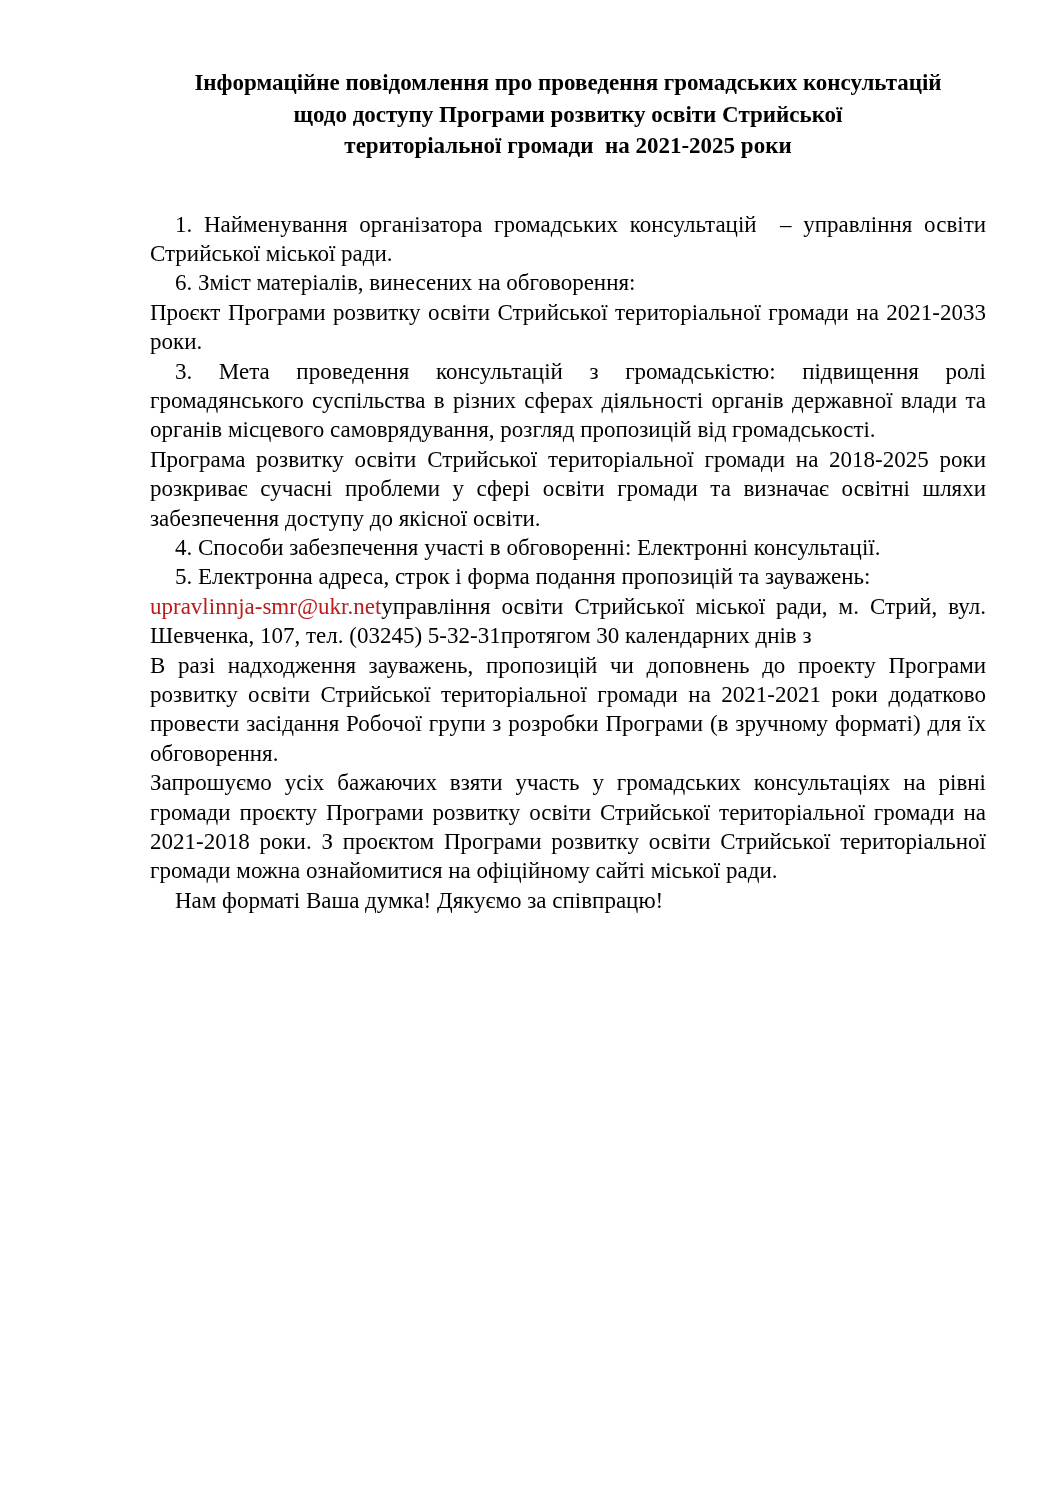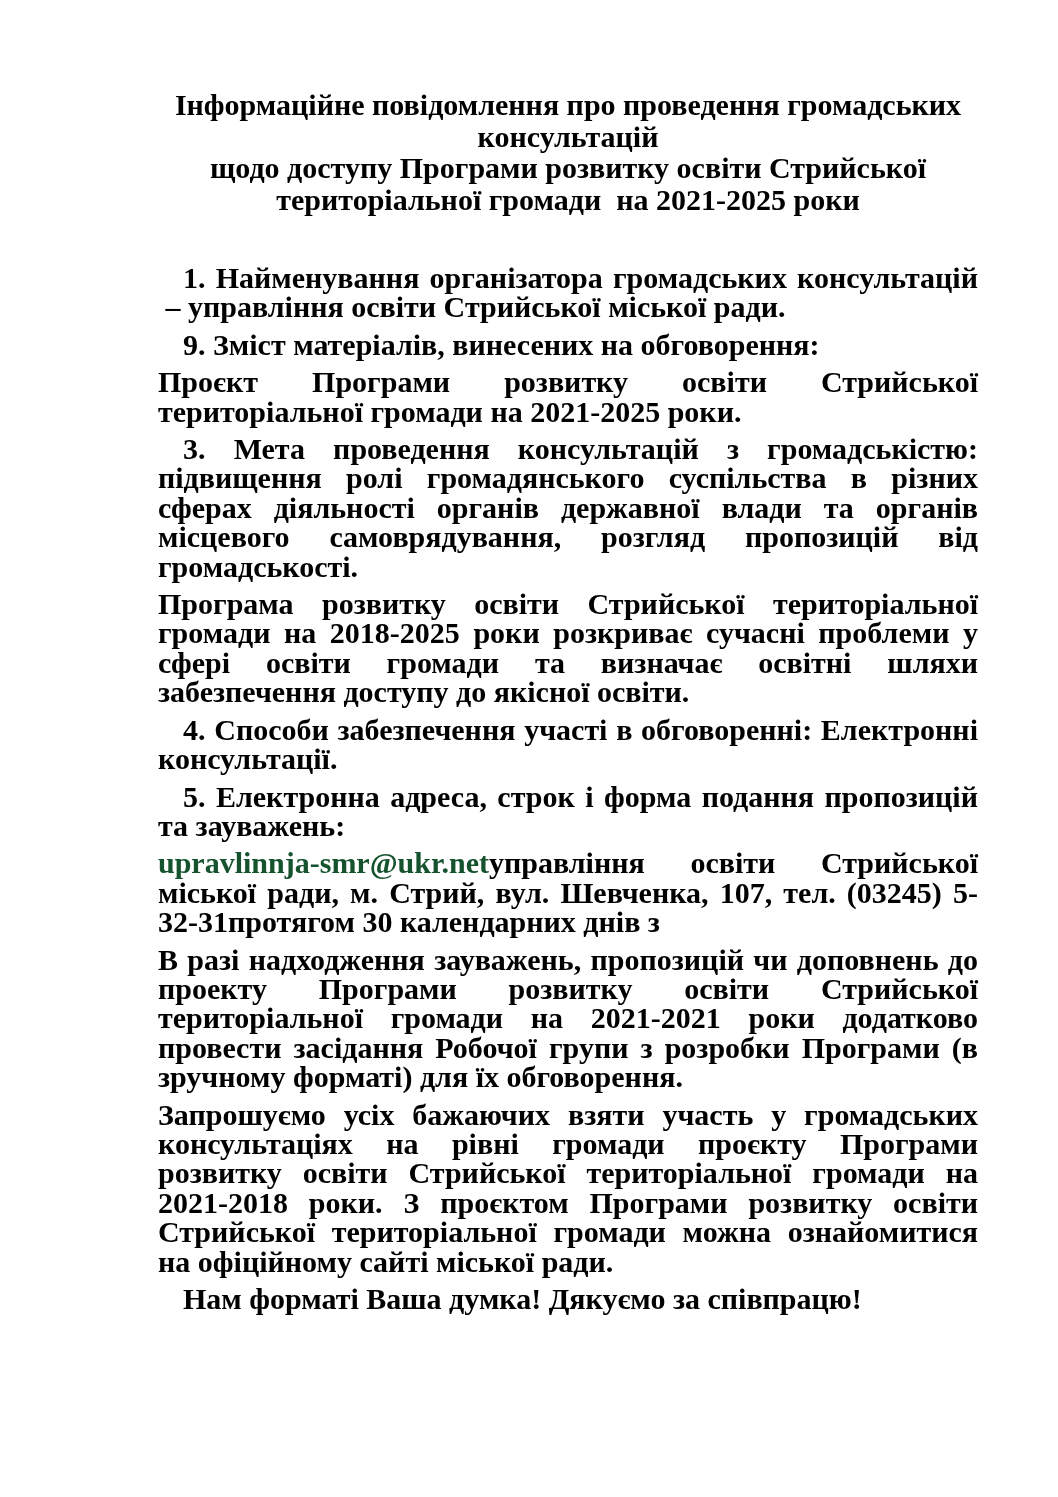--- a/index.html
+++ b/index.html
@@ -20,66 +20,65 @@
     height: 1497px;
     background: #ffffff;
     color: #000000;
     font-family: "Liberation Serif", "DejaVu Serif", serif;
   }
   .content {
     position: absolute;
     left: 150px;
     top: 0;
     width: 836px;
-    padding-top: 89px;
-    font-size: 30px;
+    padding-top: 67px;
+    font-size: 23px;
     line-height: 29.4px;
   }
   .doc-title {
     text-align: center;
     font-weight: bold;
     line-height: 31.5px;
   }
   .doc-title .title-line {
     white-space: pre-wrap;
   }
   .body-text {
     margin-top: 48px;
   }
   .para {
-    margin: 8px;
+    margin: 0;
     text-align: justify;
     white-space: pre-wrap;
-    font-weight: bold;
   }
   .indent {
     text-indent: 25px;
   }
   .email-link {
-    color: #14532d;
+    color: #b91c1c;
     text-decoration: none;
     cursor: pointer;
   }
 </style>
 </head>
 <body>
 
 <div class="page">
   <div class="content">
 
     <div class="doc-title">
       <div class="title-line">Інформаційне повідомлення про проведення громадських консультацій</div>
       <div class="title-line">щодо доступу Програми розвитку освіти Стрийської</div>
       <div class="title-line">територіальної громади &nbsp;на 2021-2025 роки</div>
     </div>
 
     <div class="body-text">
       <p class="para indent">1. Найменування організатора громадських консультацій &nbsp;– управління освіти Стрийської міської ради.</p>
-      <p class="para indent">9. Зміст матеріалів, винесених на обговорення:</p>
-      <p class="para">Проєкт Програми розвитку освіти Стрийської територіальної громади на 2021-2025 роки.</p>
+      <p class="para indent">6. Зміст матеріалів, винесених на обговорення:</p>
+      <p class="para">Проєкт Програми розвитку освіти Стрийської територіальної громади на 2021-2033 роки.</p>
       <p class="para indent">3. Мета проведення консультацій з громадськістю: підвищення ролі громадянського суспільства в різних сферах діяльності органів державної влади та органів місцевого самоврядування, розгляд пропозицій від громадськості.</p>
       <p class="para">Програма розвитку освіти Стрийської територіальної громади на 2018-2025 роки розкриває сучасні проблеми у сфері освіти громади та визначає освітні шляхи забезпечення доступу до якісної освіти.</p>
       <p class="para indent">4. Способи забезпечення участі в обговоренні: Електронні консультації.</p>
       <p class="para indent">5. Електронна адреса, строк і форма подання пропозицій та зауважень:</p>
       <p class="para"><a class="email-link">upravlinnja-smr@ukr.net</a><span>управління освіти Стрийської міської ради, м. Стрий, вул. Шевченка, 107, тел. (03245) 5-32-31протягом 30 календарних днів з</span><br></p>
       <p class="para">В разі надходження зауважень, пропозицій чи доповнень до проекту Програми розвитку освіти Стрийської територіальної громади на 2021-2021 роки додатково провести засідання Робочої групи з розробки Програми (в зручному форматі) для їх обговорення.</p>
       <p class="para">Запрошуємо усіх бажаючих взяти участь у громадських консультаціях на рівні громади проєкту Програми розвитку освіти Стрийської територіальної громади на 2021-2018 роки. З проєктом Програми розвитку освіти Стрийської територіальної громади можна ознайомитися на офіційному сайті міської ради.</p>
       <p class="para indent">Нам форматі Ваша думка! Дякуємо за співпрацю!</p>
     </div>
 

